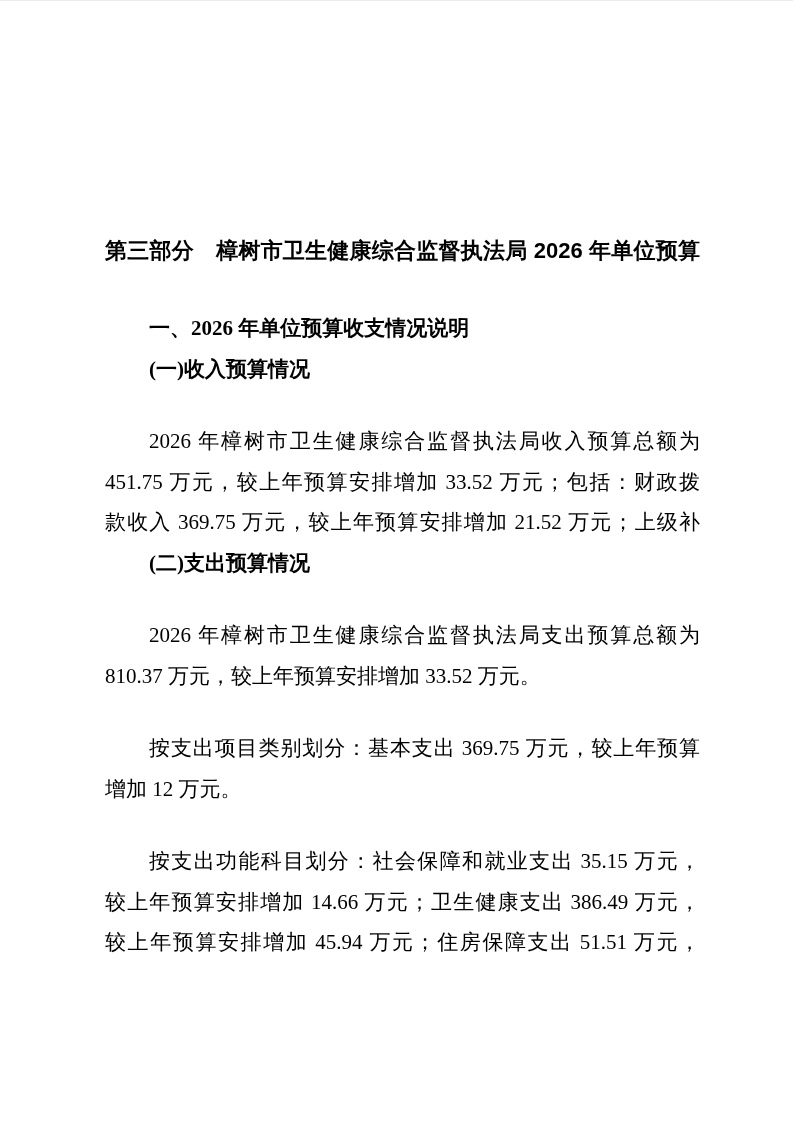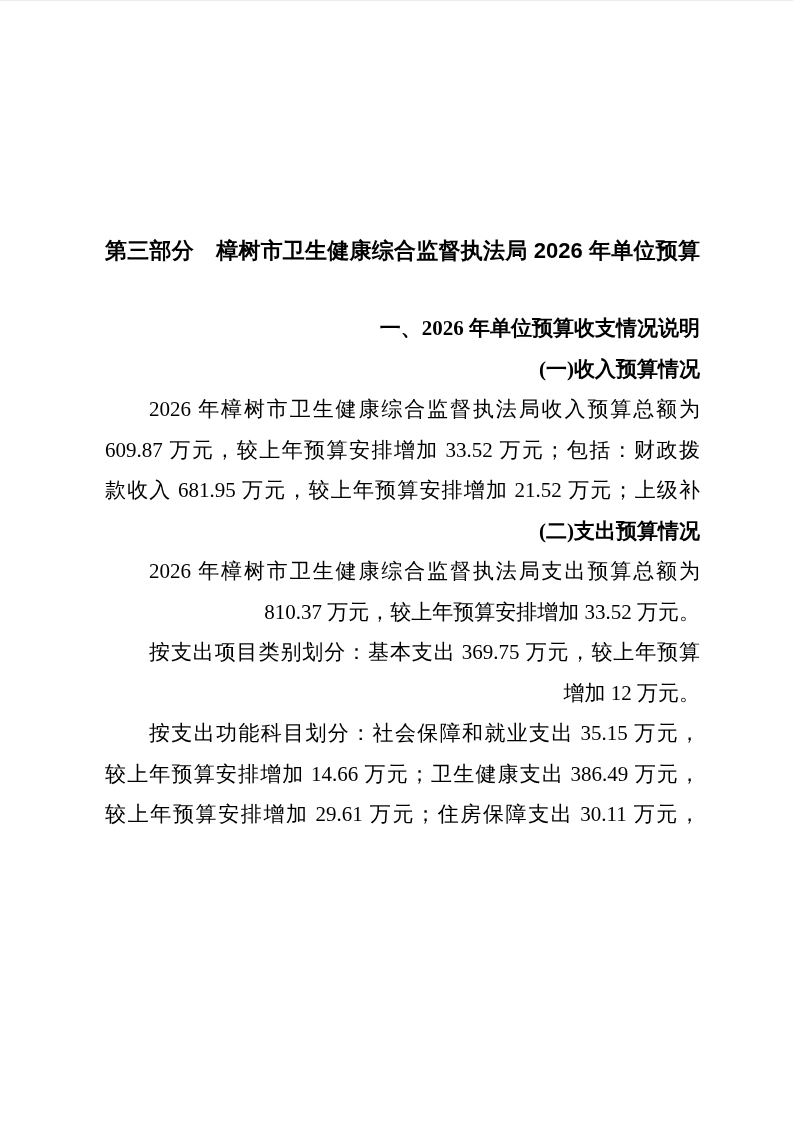--- a/index.html
+++ b/index.html
@@ -37,30 +37,31 @@
     height: 35px;
   }
   
   .ln {
     font-family: "Liberation Serif", serif;
     font-size: 21px;
     line-height: 40.5px;
     height: 40.5px;
     overflow: hidden;
     color: #000000;
-    text-align: right;
+    text-align: left;
   }
   
   .hd {
     font-weight: bold;
     text-indent: 44px;
   }
   
   .in {
     text-indent: 44px;
+    margin-top: 32px;
   }
   
   .fl {
     text-align: justify;
     text-align-last: justify;
   }
 </style>
 </head>
 <body>
 
@@ -69,29 +70,29 @@
 
     <div class="title-line fl">第三部分　樟树市卫生健康综合监督执法局 2026 年单位预算情</div>
 
     <div class="gap"></div>
 
     <div class="ln hd">一、2026 年单位预算收支情况说明</div>
 
     <div class="ln hd">(一)收入预算情况</div>
 
     <div class="ln in fl">2026 年樟树市卫生健康综合监督执法局收入预算总额为</div>
-    <div class="ln fl">609.87 万元，较上年预算安排增加 33.52 万元；包括：财政拨</div>
-    <div class="ln fl">款收入 681.95 万元，较上年预算安排增加 21.52 万元；上级补</div>
+    <div class="ln fl">451.75 万元，较上年预算安排增加 33.52 万元；包括：财政拨</div>
+    <div class="ln fl">款收入 369.75 万元，较上年预算安排增加 21.52 万元；上级补</div>
 
     <div class="ln hd">(二)支出预算情况</div>
 
     <div class="ln in fl">2026 年樟树市卫生健康综合监督执法局支出预算总额为</div>
     <div class="ln">810.37 万元，较上年预算安排增加 33.52 万元。</div>
 
     <div class="ln in fl">按支出项目类别划分：基本支出 369.75 万元，较上年预算</div>
     <div class="ln">增加 12 万元。</div>
 
     <div class="ln in fl">按支出功能科目划分：社会保障和就业支出 35.15 万元，</div>
     <div class="ln fl">较上年预算安排增加 14.66 万元；卫生健康支出 386.49 万元，</div>
-    <div class="ln fl">较上年预算安排增加 29.61 万元；住房保障支出 30.11 万元，</div>
+    <div class="ln fl">较上年预算安排增加 45.94 万元；住房保障支出 51.51 万元，</div>
 
   </div>
 </div>
 
 </body></html>

